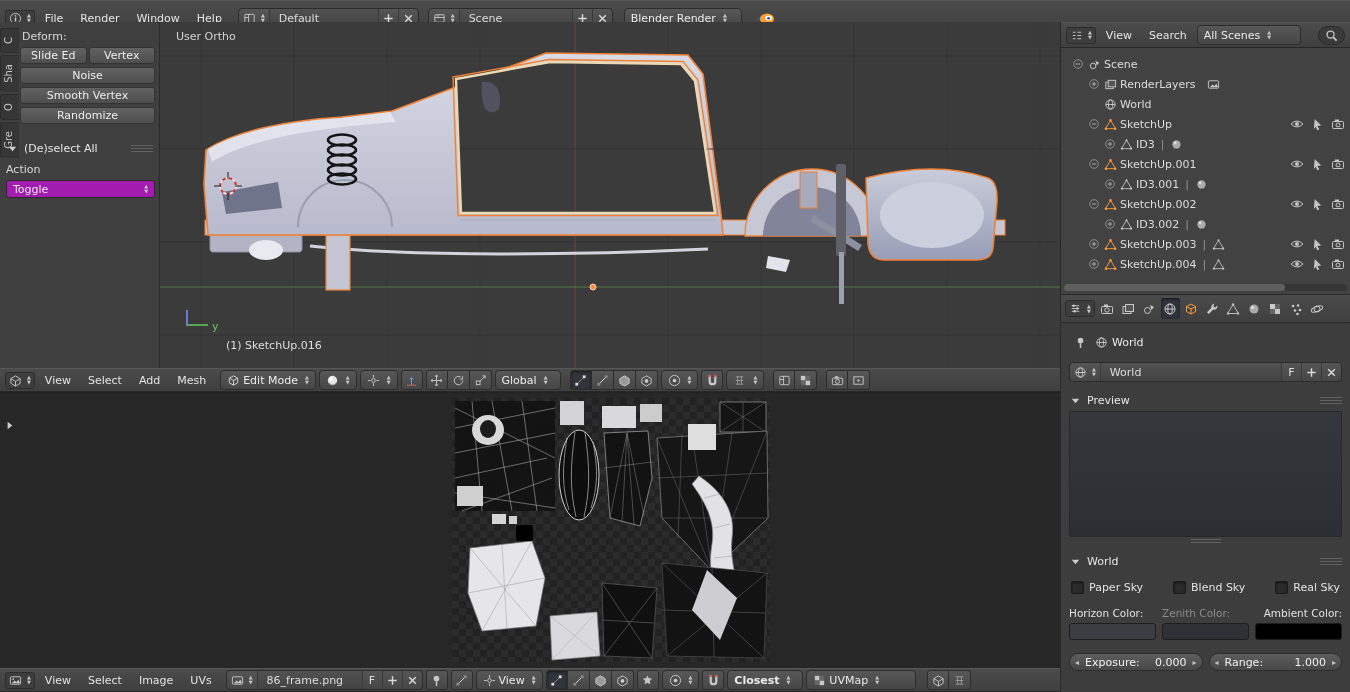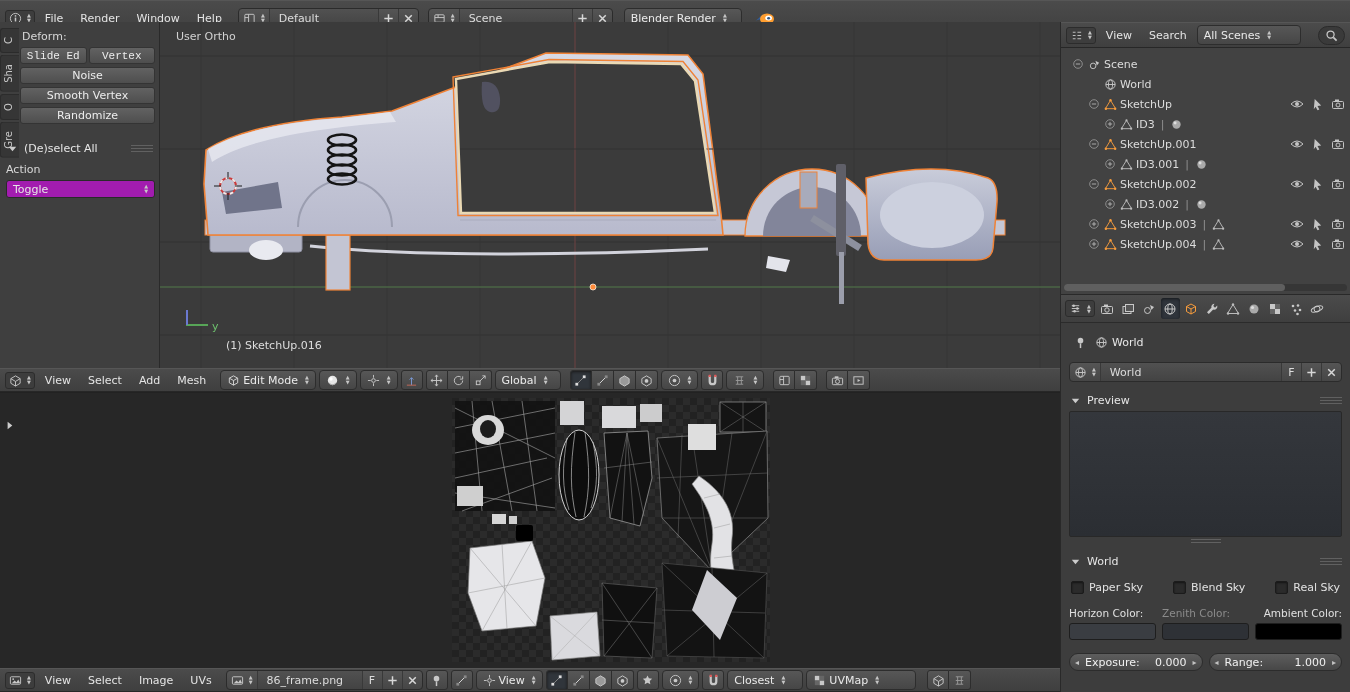--- a/index.html
+++ b/index.html
@@ -26,21 +26,21 @@
   .idb-btn{display:flex;align-items:center;justify-content:center;width:20px;border-left:1px solid #393939;}
   .stats{color:#d4d4d4;font-size:10.5px;margin-left:10px;}
   
   .tool-shelf{background:#3f3f3f;border-right:1px solid #2a2a2a;}
   .ts-tabs{position:absolute;left:0;top:6px;width:19px;display:flex;flex-direction:column;gap:2px;}
   .vtab{writing-mode:vertical-rl;transform:rotate(180deg);background:#363636;border:1px solid #2c2c2c;border-left:none;border-radius:0 3px 3px 0;color:#c9c9c9;font-size:10px;padding:8px 2px;text-align:center;}
   .ts-body{position:absolute;left:20px;top:4px;right:4px;}
   .ts-label{color:#d8d8d8;margin:4px 0 4px 2px;}
   .tsbtn{display:flex;align-items:center;justify-content:center;height:17px;background:linear-gradient(#626262,#4e4e4e);border:1px solid #343434;border-radius:3px;color:#ececec;margin-bottom:3px;}
   .tsrow{display:flex;gap:2px;}
-  .tsrow .tsbtn{flex:1;font-family:Liberation Mono, monospace;}
+  .tsrow .tsbtn{flex:1;}
   .panel-hdr{display:flex;align-items:center;gap:5px;color:#e6e6e6;padding:4px 2px;}
   .grip{width:22px;height:7px;margin-left:auto;background:repeating-linear-gradient(to bottom,#7d7d7d 0 1px,transparent 1px 3px);opacity:.55;}
   .toggle-dd{display:flex;align-items:center;height:18px;background:#a21caf;border:1px solid #2a2a2a;border-radius:3px;padding:0 6px;color:#e6e6e6;}
   
   .viewport{background:#3b3b3b;overflow:hidden;}
   .vp-label{position:absolute;left:16px;top:8px;color:#d2d2d2;}
   .vp-object{position:absolute;left:66px;top:317px;color:#dedede;}
   
   .uvedit{background:#272727;overflow:hidden;border-top:1px solid #222;}
   
@@ -694,21 +694,21 @@
         <span class="chv"></span>
       </span>
     <span class="iconbtn">
         <span class="ico">
           <svg width="13" height="13" viewBox="0 0 14 14">
             <path d="M4 2v6a3 3 0 006 0V2" fill="none" stroke="#c8c8c8" stroke-width="2.4"></path>
             <path d="M2.8 2h2.4M8.8 2h2.4" stroke="#e05a5a" stroke-width="2.2"></path>
           </svg>
         </span>
       </span>
-    <span class="dd" style="min-width:76px;">
+    <span class="dd" style="min-width:76px;font-weight:bold;">
         <span>Closest</span>
         <span class="chv"></span>
       </span>
     <span class="dd" style="min-width:110px;">
         <span class="ico">
           <svg width="13" height="13" viewBox="0 0 14 14">
             <rect x="2" y="2" width="5" height="5" fill="#c8c8c8"></rect>
             <rect x="7" y="7" width="5" height="5" fill="#c8c8c8"></rect>
             <rect x="7" y="2" width="5" height="5" fill="#666666"></rect>
             <rect x="2" y="7" width="5" height="5" fill="#666666"></rect>
@@ -770,20 +770,42 @@
               <path d="M4.5 7h5" stroke="#bbbbbb"></path>
             </svg>
           </span>
           <span class="ico">
             <svg width="13" height="13" viewBox="0 0 14 14">
               <circle cx="5.5" cy="8.5" r="3" fill="none" stroke="#c8c8c8"></circle>
               <path d="M8 3l4 2-2.5 3z" fill="#c8c8c8"></path>
             </svg>
           </span>
           <span class="ol-label">Scene</span>
+        </div>
+        <div class="ol-row">
+          <span style="display:inline-block;width:16px"></span>
+          <span class="ol-exp">
+            <svg width="12" height="12" viewBox="0 0 14 14">
+              <circle cx="7" cy="7" r="5" fill="none" stroke="#999999"></circle>
+              <path d="M4.5 7h5M7 4.5v5" stroke="#bbbbbb"></path>
+            </svg>
+          </span>
+          <span class="ico">
+            <svg width="13" height="13" viewBox="0 0 14 14">
+              <rect x="2" y="4.5" width="8" height="7" fill="none" stroke="#c8c8c8"></rect>
+              <rect x="4.5" y="2.5" width="8" height="7" fill="#555555" stroke="#c8c8c8"></rect>
+            </svg>
+          </span>
+          <span class="ol-label">RenderLayers</span>
+          <span class="ico" style="margin-left:8px">
+            <svg width="13" height="13" viewBox="0 0 14 14">
+              <rect x="1.5" y="3" width="11" height="8" rx="1" fill="none" stroke="#c8c8c8"></rect>
+              <path d="M3 10l3-3 2 2 2-3 2 4z" fill="#c8c8c8"></path>
+            </svg>
+          </span>
         </div>
         <div class="ol-row">
           <span style="display:inline-block;width:16px"></span>
           <span class="ol-exp"></span>
           <span class="ico">
             <svg width="13" height="13" viewBox="0 0 14 14">
               <circle cx="7" cy="7" r="5" fill="none" stroke="#c8c8c8"></circle>
               <ellipse cx="7" cy="7" rx="2.2" ry="5" fill="none" stroke="#c8c8c8"></ellipse>
               <path d="M2 7h10" stroke="#c8c8c8"></path>
             </svg>

